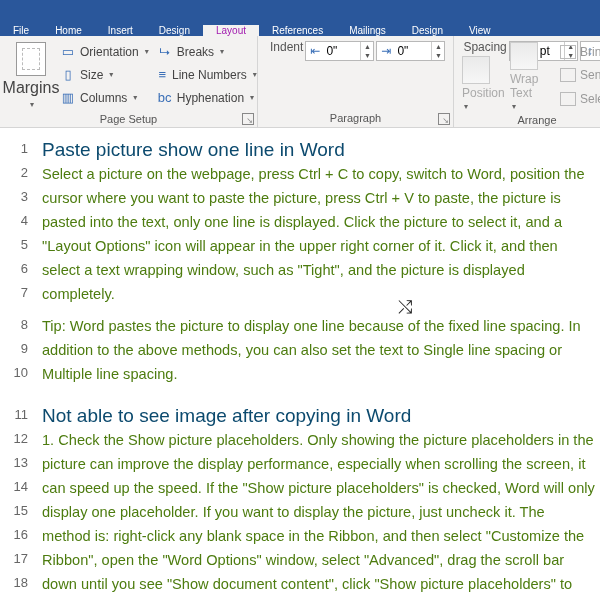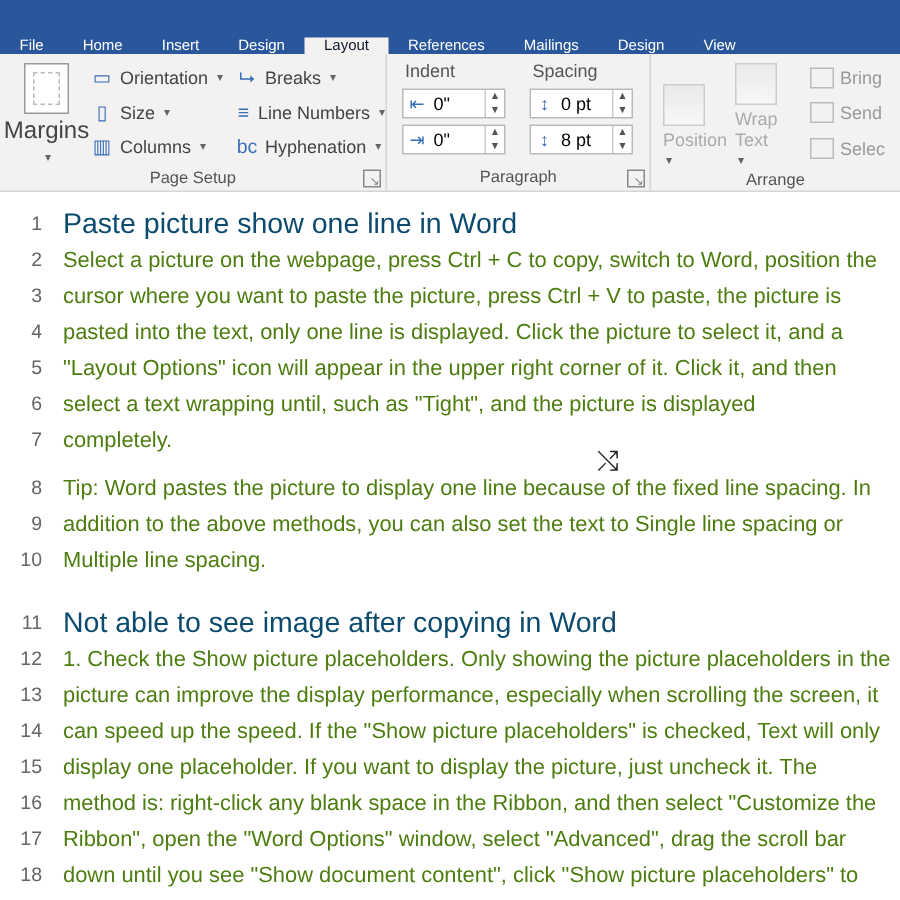--- a/index.html
+++ b/index.html
@@ -2,21 +2,21 @@
 <html><head>
 <meta charset="utf-8">
 <style>
   * { box-sizing: border-box; margin: 0; padding: 0; }
   html, body { width: 600px; height: 600px; overflow: hidden; font-family: "Segoe UI", Arial, sans-serif; }
   body { background: #fff; font-size: 12px; color: #444; }
 
   
   .tabstrip { display: flex; align-items: flex-end; background: #2a579b; height: 36px; color: #fff; font-size: 10px; }
   .tab { padding: 0 13px; display: flex; align-items: center; cursor: pointer; }
-  .tab.active { background: #f3f2f1; color: #0f172a; }
+  .tab.active { background: #f3f2f1; color: #a21caf; }
 
   
   .ribbon { display: flex; background: #f3f2f1; border-bottom: 1px solid #d5d5d5; height: 92px; }
   .group { border-right: 1px solid #d5d5d5; display: flex; flex-direction: column; }
   .group-body { flex: 1; display: flex; align-items: stretch; padding: 2px 6px 0 6px; }
   .group-footer { height: 18px; display: flex; justify-content: center; align-items: center; font-size: 11px; color: #555; position: relative; }
   .dlg { position: absolute; right: 3px; bottom: 2px; width: 12px; height: 12px; border: 1px solid #888; display:flex; align-items:flex-end; justify-content:flex-end; font-size:8px; line-height:8px; color:#888;}
   .dlg::after { content:"↘"; font-size:8px; position:relative; top:1px;}
 
   
@@ -24,21 +24,21 @@
   .margin-icon { width: 30px; height: 34px; border: 1px solid #999; position: relative; background:#fff;}
   .margin-icon::before { content:""; position:absolute; left:5px; right:5px; top:5px; bottom:5px; border:1px dashed #bbb;}
   .big-btn .lbl { font-size:16px; color:#444; display:flex; align-items:center; gap:2px;}
 
   .stack { display:flex; flex-direction:column; justify-content:space-around; padding:2px 0;}
   .small-cmd { display:flex; align-items:center; gap:4px; padding:2px 4px; font-size:12px; color:#444; cursor:pointer; white-space:nowrap;}
   .ic { width:16px; height:16px; display:inline-flex; align-items:center; justify-content:center; font-size:13px; color:#3a6fb7;}
   .dd::after { content:"▾"; font-size:8px; color:#666; margin-left:2px;}
 
   
-  .para-col { display:flex; flex-direction:column; padding:2px 4px; gap:2px;}
+  .para-col { display:flex; padding:2px 4px; gap:2px;}
   .para-header { font-size:12px; color:#555; padding-left:2px; height:16px;}
   .para-row { display:flex; align-items:center; gap:2px; height:22px;}
   .spin { display:flex; align-items:center; border:1px solid #b8b8b8; background:#fff; height:20px;}
   .spin .glyph { width:18px; text-align:center; color:#3a6fb7;}
   .spin input { width:36px; border:none; outline:none; font-size:12px; padding:0 2px; height:18px;}
   .spinbtns { display:flex; flex-direction:column; border-left:1px solid #ccc;}
   .spinbtns span { width:12px; height:9px; font-size:7px; text-align:center; line-height:9px; color:#555; cursor:pointer;}
 
   
   .pos-btn { width:48px; display:flex; flex-direction:column; align-items:flex-start; justify-content:flex-end; padding:4px 2px 2px 2px; gap:2px; cursor:pointer; color:#aaa;}
@@ -220,21 +220,21 @@
   <div class="line">
       <div class="ln">4</div>
       <div class="txt">pasted into the text, only one line is displayed. Click the picture to select it, and a</div>
     </div>
   <div class="line">
       <div class="ln">5</div>
       <div class="txt">"Layout Options" icon will appear in the upper right corner of it. Click it, and then</div>
     </div>
   <div class="line">
       <div class="ln">6</div>
-      <div class="txt">select  a  text  wrapping  until,  such  as  "Tight",  and  the  picture  is  displayed</div>
+      <div class="txt">select  a  text  wrapping  window,  such  as  "Tight",  and  the  picture  is  displayed</div>
     </div>
   <div class="line">
       <div class="ln">7</div>
       <div class="txt" style="text-align:left">completely.</div>
     </div>
   <div class="line gap">
       <div class="ln"></div>
       <div class="txt"></div>
     </div>
   <div class="line">
@@ -260,21 +260,21 @@
   <div class="line">
       <div class="ln">12</div>
       <div class="txt">1. Check the Show picture placeholders. Only showing the picture placeholders in the</div>
     </div>
   <div class="line">
       <div class="ln">13</div>
       <div class="txt">picture can improve the display performance, especially when scrolling the screen, it</div>
     </div>
   <div class="line">
       <div class="ln">14</div>
-      <div class="txt">can speed up the speed. If the "Show picture placeholders" is checked, Text will only</div>
+      <div class="txt">can speed up the speed. If the "Show picture placeholders" is checked, Word will only</div>
     </div>
   <div class="line">
       <div class="ln">15</div>
       <div class="txt">display  one  placeholder.  If  you  want  to  display  the  picture,  just  uncheck  it.  The</div>
     </div>
   <div class="line">
       <div class="ln">16</div>
       <div class="txt">method is: right-click any blank space in the Ribbon, and then select "Customize the</div>
     </div>
   <div class="line">

